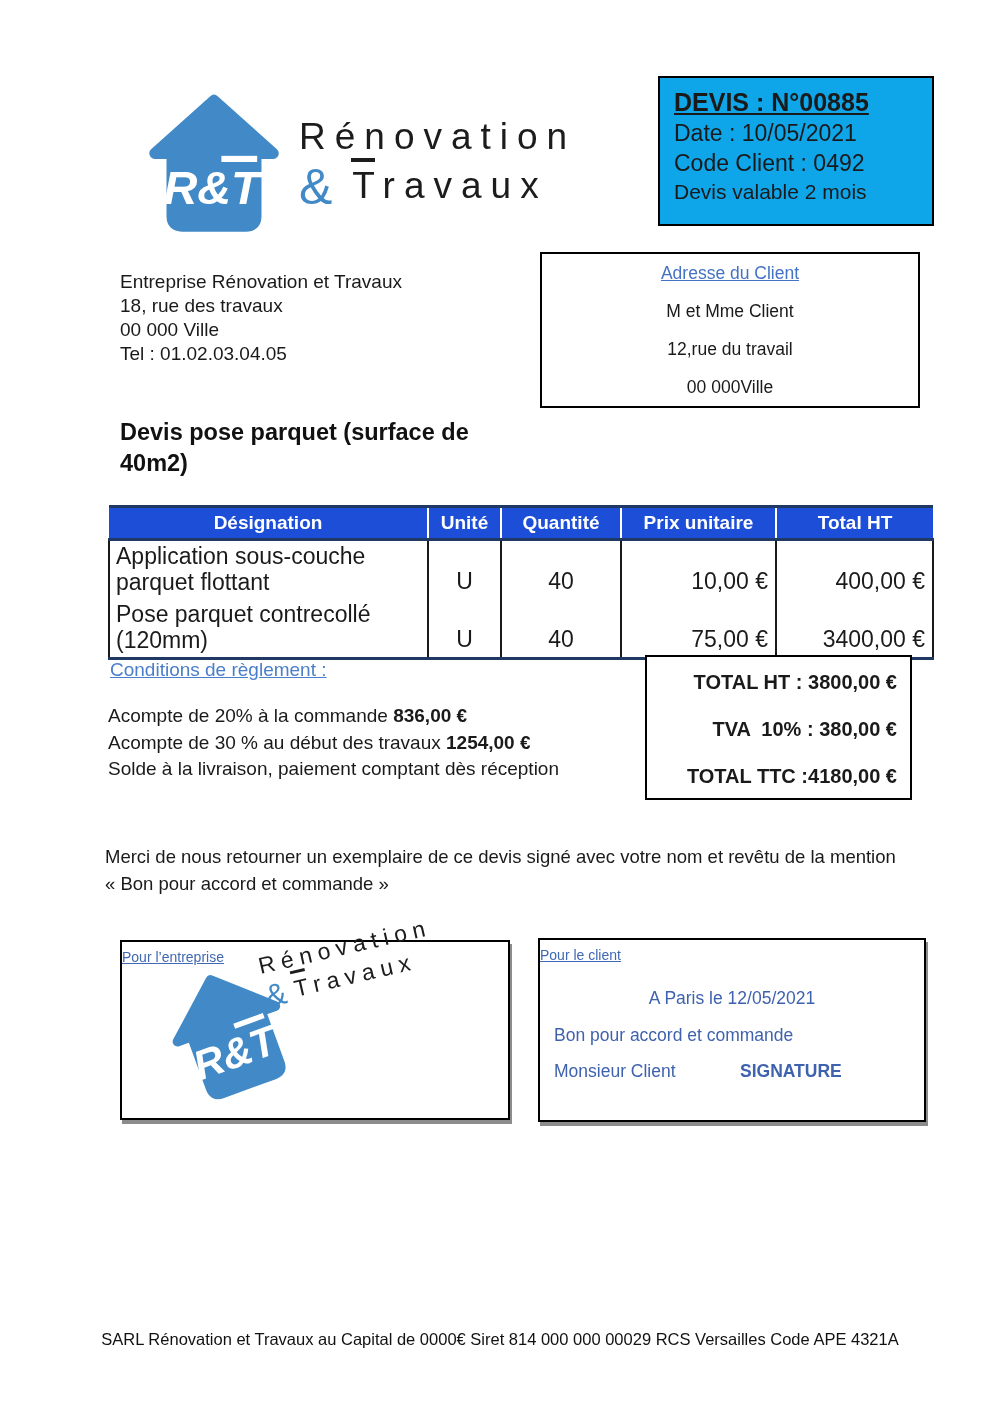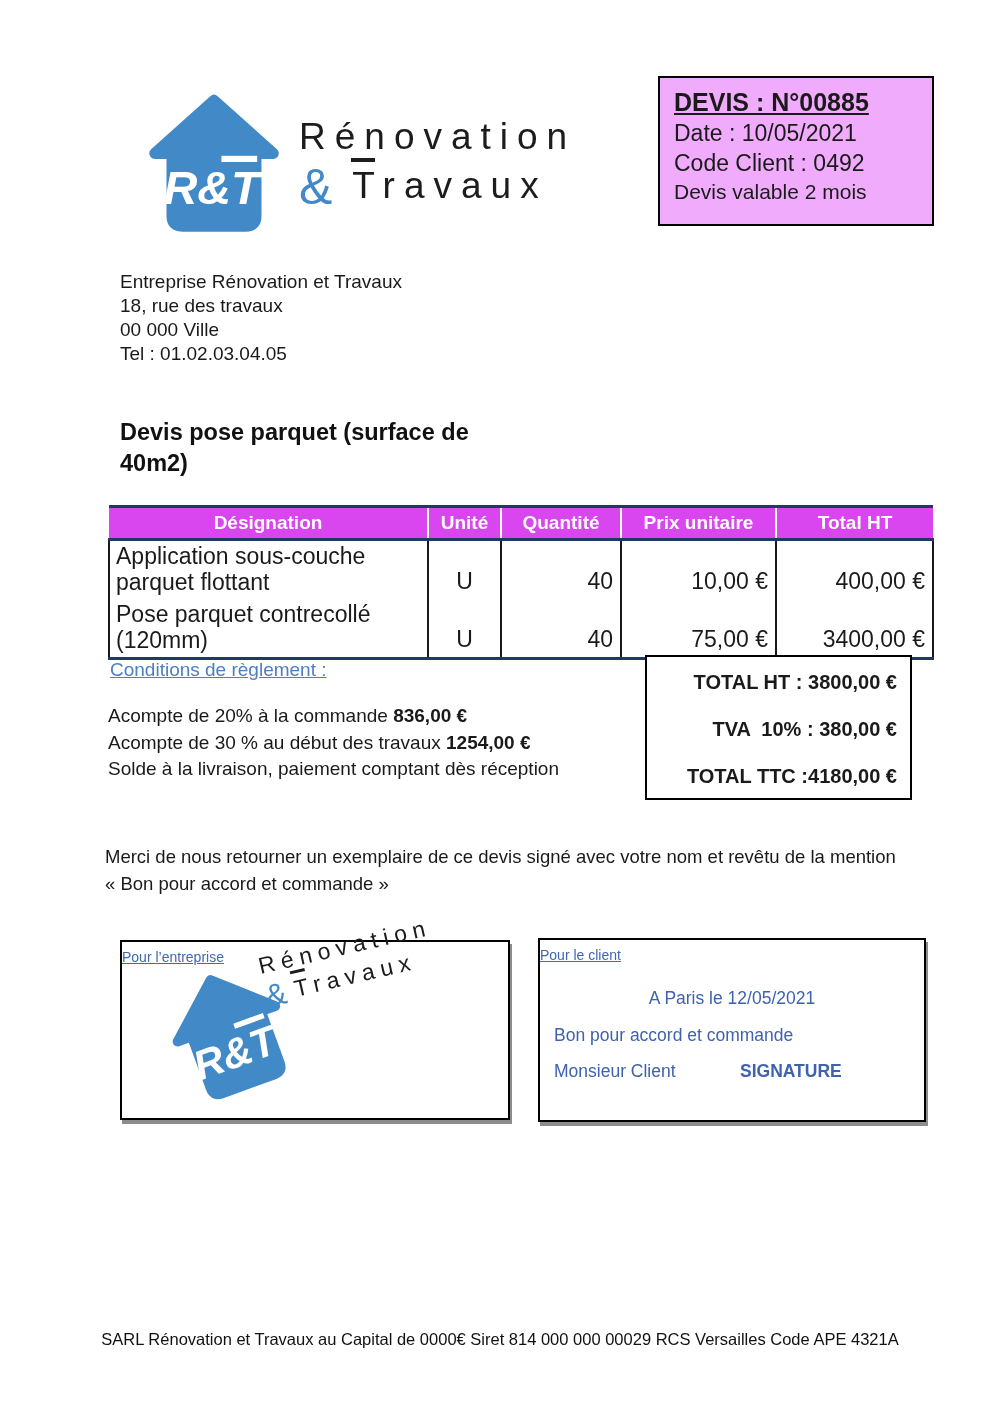--- a/index.html
+++ b/index.html
@@ -33,21 +33,21 @@
   }
   .tbar { position: relative; }
   .tbar::before {
     content: ""; position: absolute; left: -1px; top: -7px; width: 24px;
     border-top: 4px solid #1c1c1c;
   }
 
   
   .devis-box {
     left: 658px; top: 76px; width: 276px; height: 150px;
-    border: 2px solid #000; padding: 9px 14px; background: #f0abfc;
+    border: 2px solid #000; padding: 9px 14px; background: #0ea5e9;
   }
   .devis-title { font-size: 25px; font-weight: bold; text-decoration: underline; line-height: 31px; }
   .devis-line { font-size: 23px; line-height: 30px; }
   .devis-line-small { font-size: 21px; line-height: 28px; }
 
   
   .company { left: 120px; top: 270px; font-size: 19px; line-height: 24px; }
 
   
   .client-box {
@@ -62,35 +62,35 @@
 
   
   .doc-title {
     left: 120px; top: 417px; width: 390px;
     font-size: 23.5px; font-weight: bold; line-height: 31px; color: #111;
   }
 
   
   .items { left: 108px; top: 505px; width: 824px; border-collapse: collapse; table-layout: fixed; }
   .items th {
-    background: #d946ef; color: #fff; font-size: 19px; font-weight: bold;
+    background: #1d4ed8; color: #fff; font-size: 19px; font-weight: bold;
     padding: 4px 2px; border-top: 3px solid #1f3864; border-bottom: 3px solid #1f3864;
     border-left: 2px solid #fff; border-right: 2px solid #fff;
   }
   .items th:first-child { border-left: none; }
   .items th:last-child { border-right: none; }
   .items td {
     font-size: 23px; vertical-align: bottom; padding: 2px 7px 4px 7px;
     border-left: 2px solid #1a1a1a; border-right: 2px solid #1a1a1a;
   }
   .items tbody tr:first-child td { height: 52px; }
   .items tbody tr:last-child td { height: 29px; border-bottom: 3px solid #1f3864; }
   .items td.c-designation { line-height: 26px; padding-left: 6px; }
   .items td.c-unite { text-align: center; }
-  .items td.c-qte { text-align: right; }
+  .items td.c-qte { text-align: center; }
   .items td.c-prix, .items td.c-total { text-align: right; }
 
   
   .cond-title {
     left: 110px; top: 659px; font-size: 19px;
     color: #4a7ec9; text-decoration: underline;
   }
   .cond-lines { left: 108px; top: 703px; font-size: 19px; line-height: 26.5px; }
   .cond-amount { font-weight: bold; }
 
@@ -173,20 +173,26 @@
     <div class="devis-line-small">Devis valable 2 mois</div>
   </div>
 
   <div class="abs company">
     <div>Entreprise Rénovation et Travaux</div>
     <div>18, rue des travaux</div>
     <div>00 000 Ville</div>
     <div>Tel : 01.02.03.04.05</div>
   </div>
 
+  <div class="abs client-box">
+    <span class="client-title">Adresse du Client</span>
+    <div class="client-line">M et Mme Client</div>
+    <div class="client-line">12,rue du travail</div>
+    <div class="client-line">00 000Ville</div>
+  </div>
 
   <div class="abs doc-title">Devis pose parquet (surface de 40m2)</div>
 
   <table class="abs items">
     <colgroup>
       <col style="width:319px">
         <col style="width:73px">
         <col style="width:120px">
         <col style="width:155px">
         <col style="width:157px">

